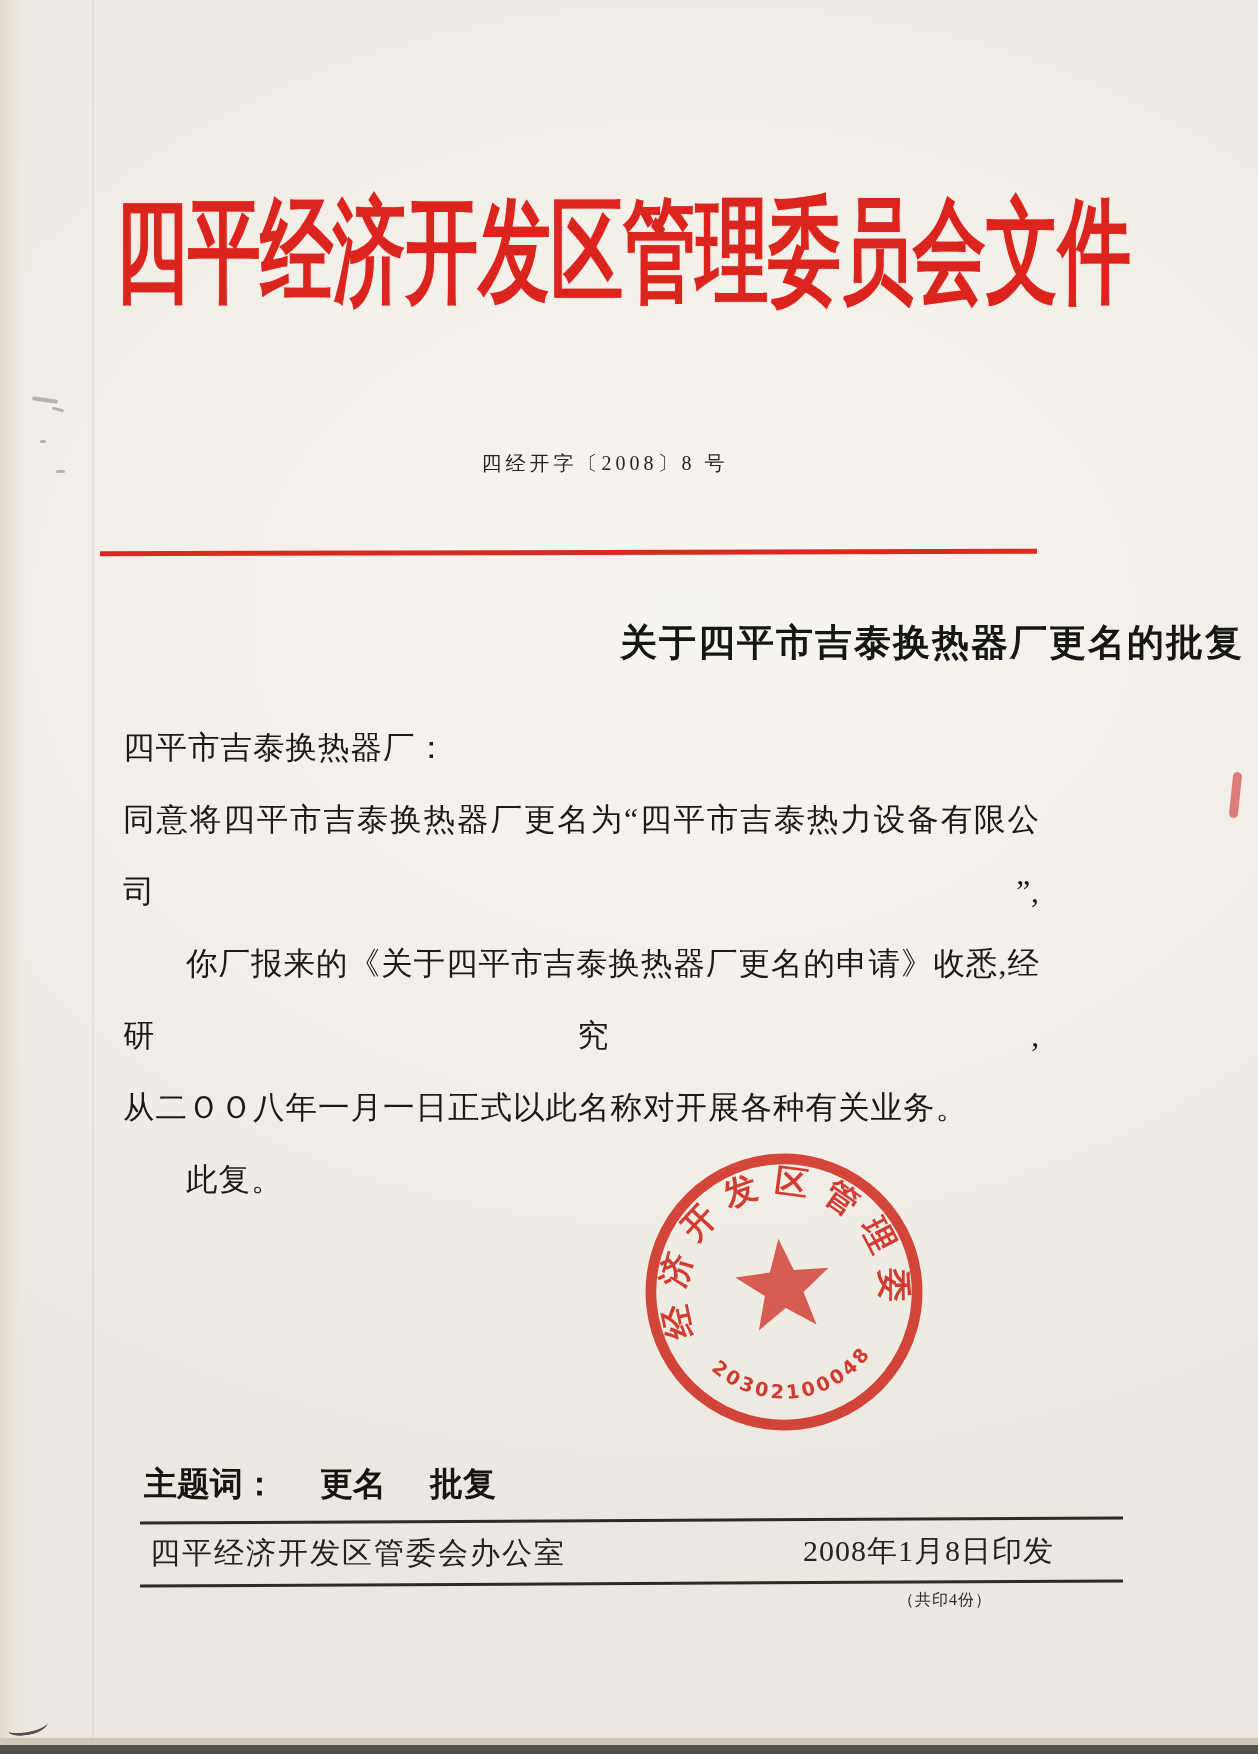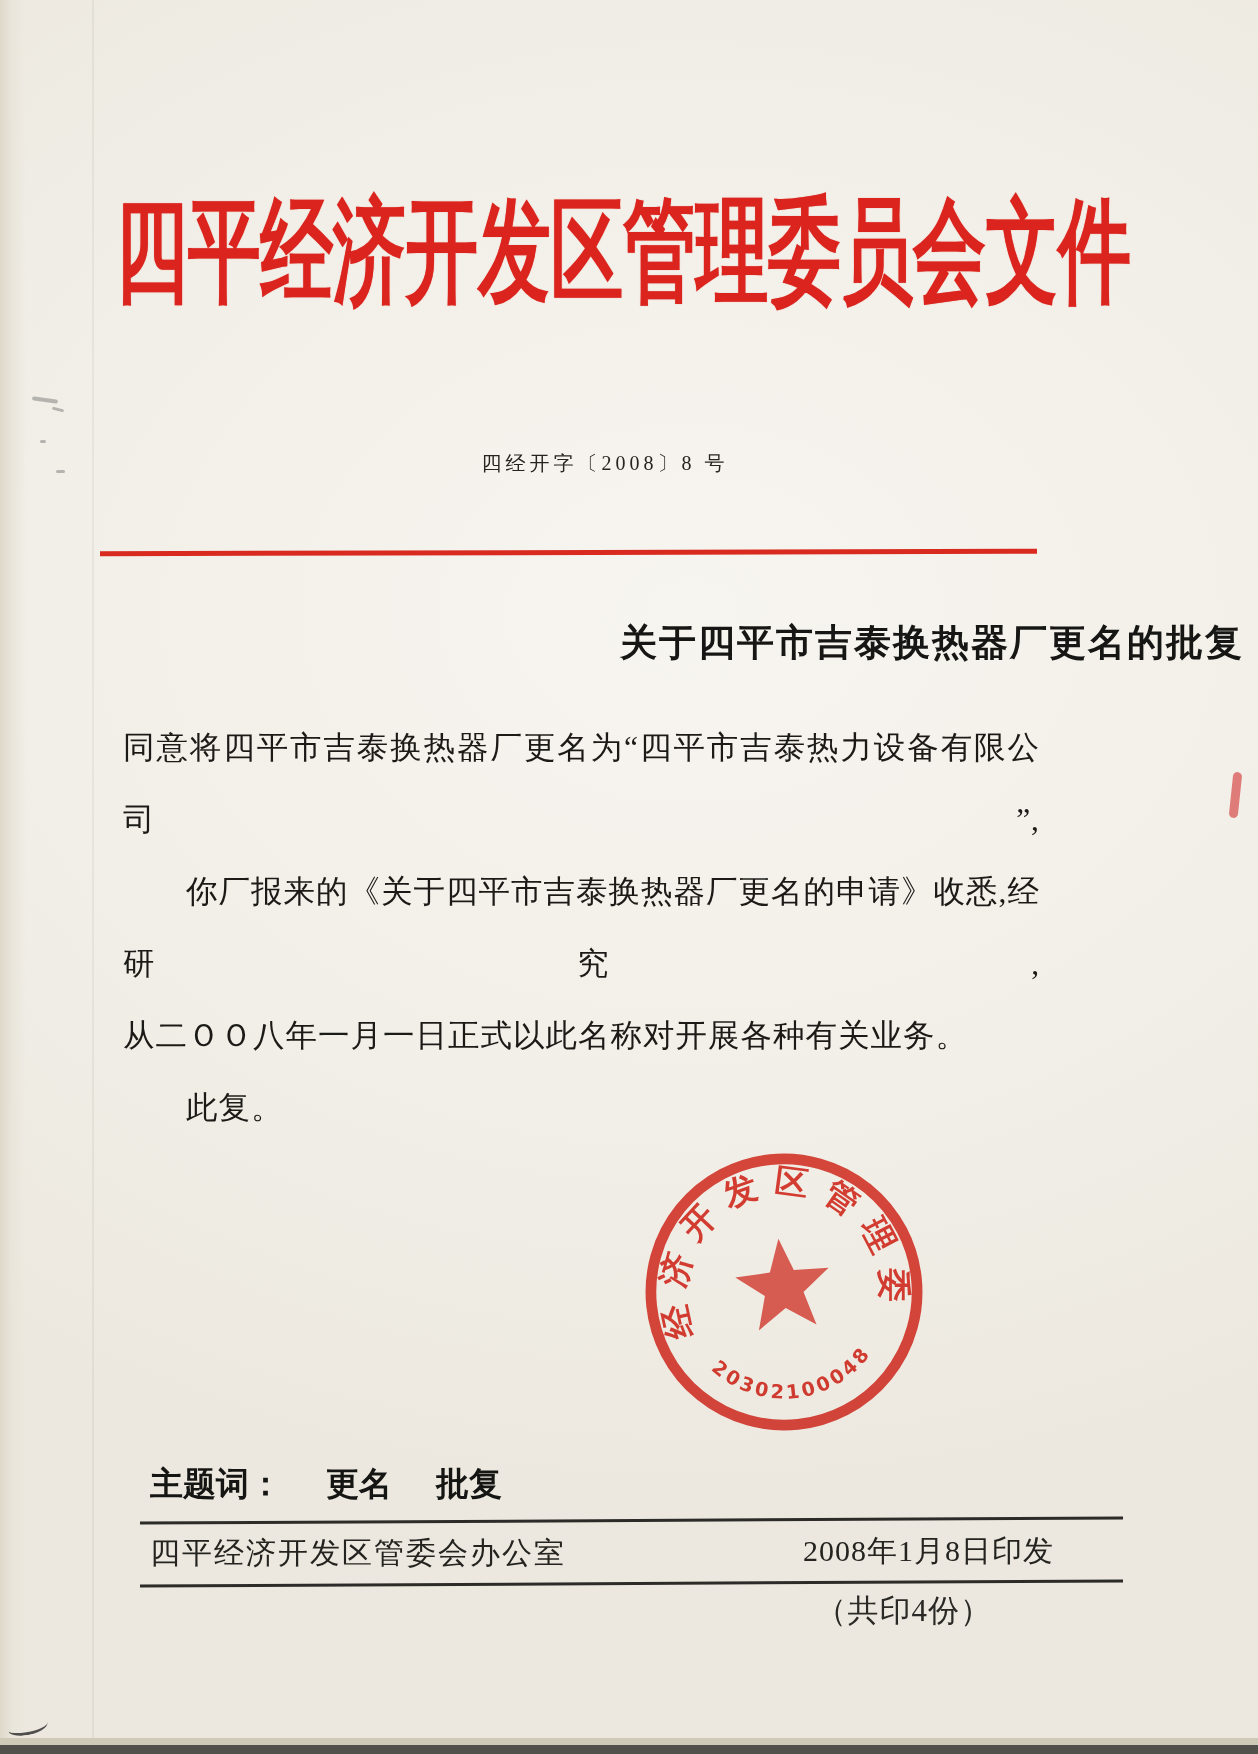--- a/index.html
+++ b/index.html
@@ -71,36 +71,36 @@
     transform:rotate(-6deg);mix-blend-mode:multiply;opacity:0.93;
   }
   .seal text{fill:#dd3126;}
   .seal .ring-text{font-size:31px;font-weight:bold;letter-spacing:13px;
     font-family:"Liberation Serif","DejaVu Serif",serif;}
   .seal .num-text{font-size:18px;font-weight:bold;letter-spacing:3px;
     font-family:"DejaVu Sans","Liberation Sans",sans-serif;}
 
   
   .keywords{
-    position:absolute;left:150px;top:1462px;
+    position:absolute;left:144px;top:1462px;
     font-family:Liberation Sans, sans-serif;
     font-weight:bold;font-size:33px;color:#151513;white-space:nowrap;
   }
   .keywords .kw{margin-left:44px;}
   .frule{position:absolute;left:140px;width:983px;height:3px;background:#2c2b28;}
   .frule.r1{top:1519px;transform:rotate(-0.3deg);}
   .frule.r2{top:1582px;transform:rotate(-0.3deg);}
   .footer-office{
     position:absolute;left:150px;top:1533px;font-size:30px;letter-spacing:2px;color:#24231f;
   }
   .footer-date{
     position:absolute;right:204px;top:1531px;font-size:30px;letter-spacing:1px;color:#24231f;
   }
   .footer-copies{
-    position:absolute;right:266px;top:1590px;font-size:31px;color:#2a2925;letter-spacing:1px;
+    position:absolute;right:266px;top:1590px;font-size:16px;color:#2a2925;letter-spacing:1px;
   }
 </style>
 </head>
 <body>
 
 <div class="page">
 
   <div class="left-edge"></div>
   <div class="crease-v"></div>
   <div class="smudge s1"></div>
@@ -110,20 +110,21 @@
   <div class="red-speck"></div>
   <div class="pen-mark"></div>
 
   <div class="org-title">四平经济开发区管理委员会文件</div>
   <div class="doc-number">四经开字〔2008〕8 号</div>
   <div class="red-rule"></div>
 
   <div class="doc-title">关于四平市吉泰换热器厂更名的批复</div>
 
   <div class="body-text">
+    <div class="line">四平市吉泰换热器厂：</div>
     <div class="fill">同意将四平市吉泰换热器厂更名为“四平市吉泰热力设备有限公司”,</div>
     <div class="fill indent">你厂报来的《关于四平市吉泰换热器厂更名的申请》收悉,经研究,</div>
     <div class="line">从二ＯＯ八年一月一日正式以此名称对开展各种有关业务。</div>
     <div class="line indent">此复。</div>
   </div>
 
 
   <svg class="seal" viewBox="0 0 300 300">
     <defs>
       <path id="sealTopArc" d="M 62 177 A 92 92 0 1 1 238 177" fill="none"></path>

